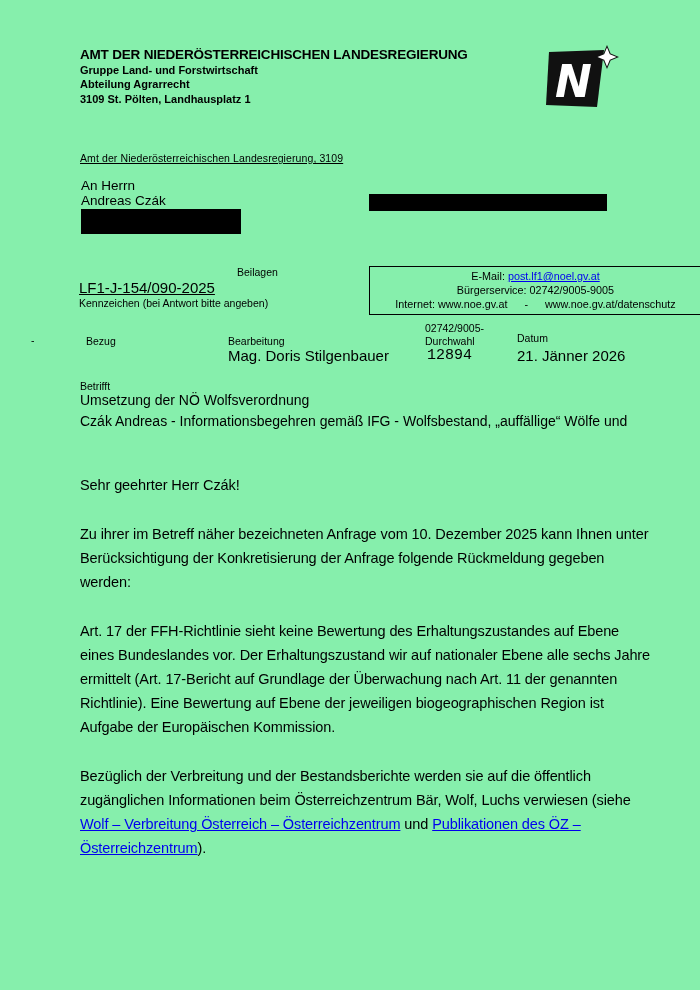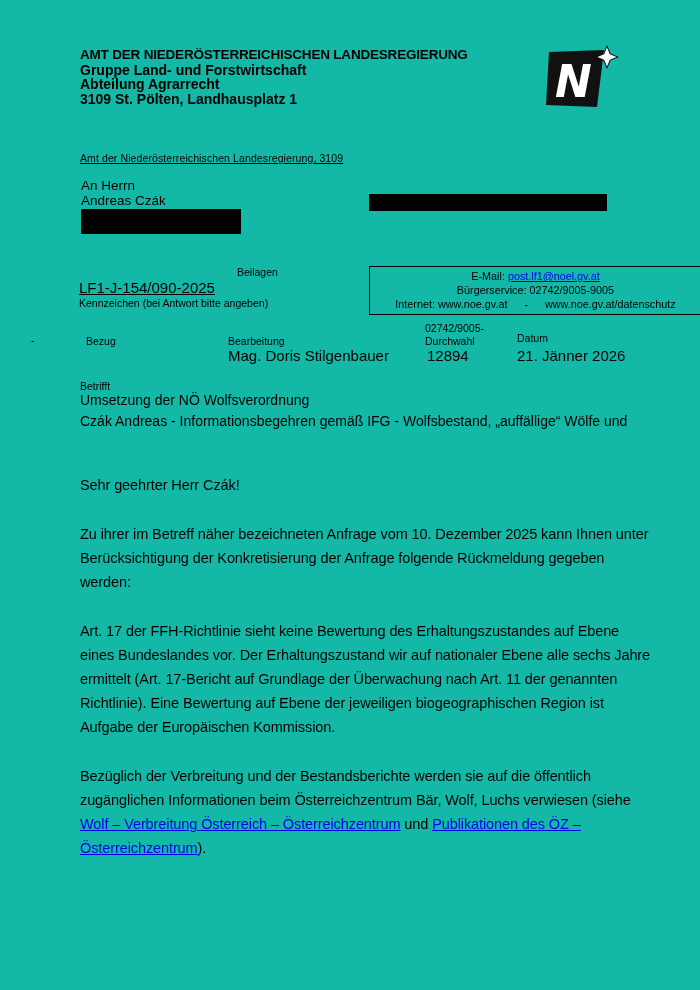--- a/index.html
+++ b/index.html
@@ -1,28 +1,28 @@
 <!DOCTYPE html>
 <html><head>
 <meta charset="utf-8">
 <style>
   html,body{margin:0;padding:0;background:#ffffff;}
   .page{
     position:relative;
     width:700px;
     height:990px;
-    background:#14b8a6;
+    background:#86efac;
     font-family:"Liberation Sans", sans-serif;
     color:#000;
     overflow:hidden;
   }
   .abs{position:absolute;}
   
   .lh1{font-size:13.5px;font-weight:bold;letter-spacing:-0.2px;line-height:14.6px;white-space:nowrap;}
-  .lh2{font-size:14px;font-weight:bold;line-height:14.6px;white-space:nowrap;}
+  .lh2{font-size:11px;font-weight:bold;line-height:14.6px;white-space:nowrap;}
   
   .slabel{font-size:10.5px;line-height:12px;white-space:nowrap;}
   .value{font-size:15px;line-height:17px;white-space:nowrap;}
   .mid{font-size:13.5px;line-height:14.8px;white-space:nowrap;}
   .sender-line{font-size:10.5px;text-decoration:underline;white-space:nowrap;letter-spacing:0.1px;}
   .redact{background:#000000;}
   .contact-box{
     width:333px;height:49px;box-sizing:border-box;
     border:1.5px solid #000;
     text-align:center;
@@ -89,21 +89,21 @@
 
   <div class="abs slabel" style="left:425px;top:322px;">02742/9005-</div>
 
   <div class="abs slabel" style="left:31px;top:334px;">-</div>
   <div class="abs slabel" style="left:86px;top:335px;">Bezug</div>
   <div class="abs slabel" style="left:228px;top:335px;">Bearbeitung</div>
   <div class="abs slabel" style="left:425px;top:335px;">Durchwahl</div>
   <div class="abs slabel" style="left:517px;top:332px;">Datum</div>
 
   <div class="abs value" style="left:228px;top:347px;">Mag. Doris Stilgenbauer</div>
-  <div class="abs value" style="left:427px;top:347px;">12894</div>
+  <div class="abs value" style="left:427px;top:347px;font-family:Liberation Mono, monospace;">12894</div>
   <div class="abs value" style="left:517px;top:347px;">21. Jänner 2026</div>
 
   <div class="abs slabel" style="left:80px;top:380px;">Betrifft</div>
   <div class="abs subject" style="left:80px;top:390px;">
     <div class="sline">Umsetzung der NÖ Wolfsverordnung</div>
     <div class="sline">Czák Andreas - Informationsbegehren gemäß IFG - Wolfsbestand, „auffällige“ Wölfe und</div>
   </div>
 
   <div class="abs body-block" style="left:80px;top:473px;">
 

